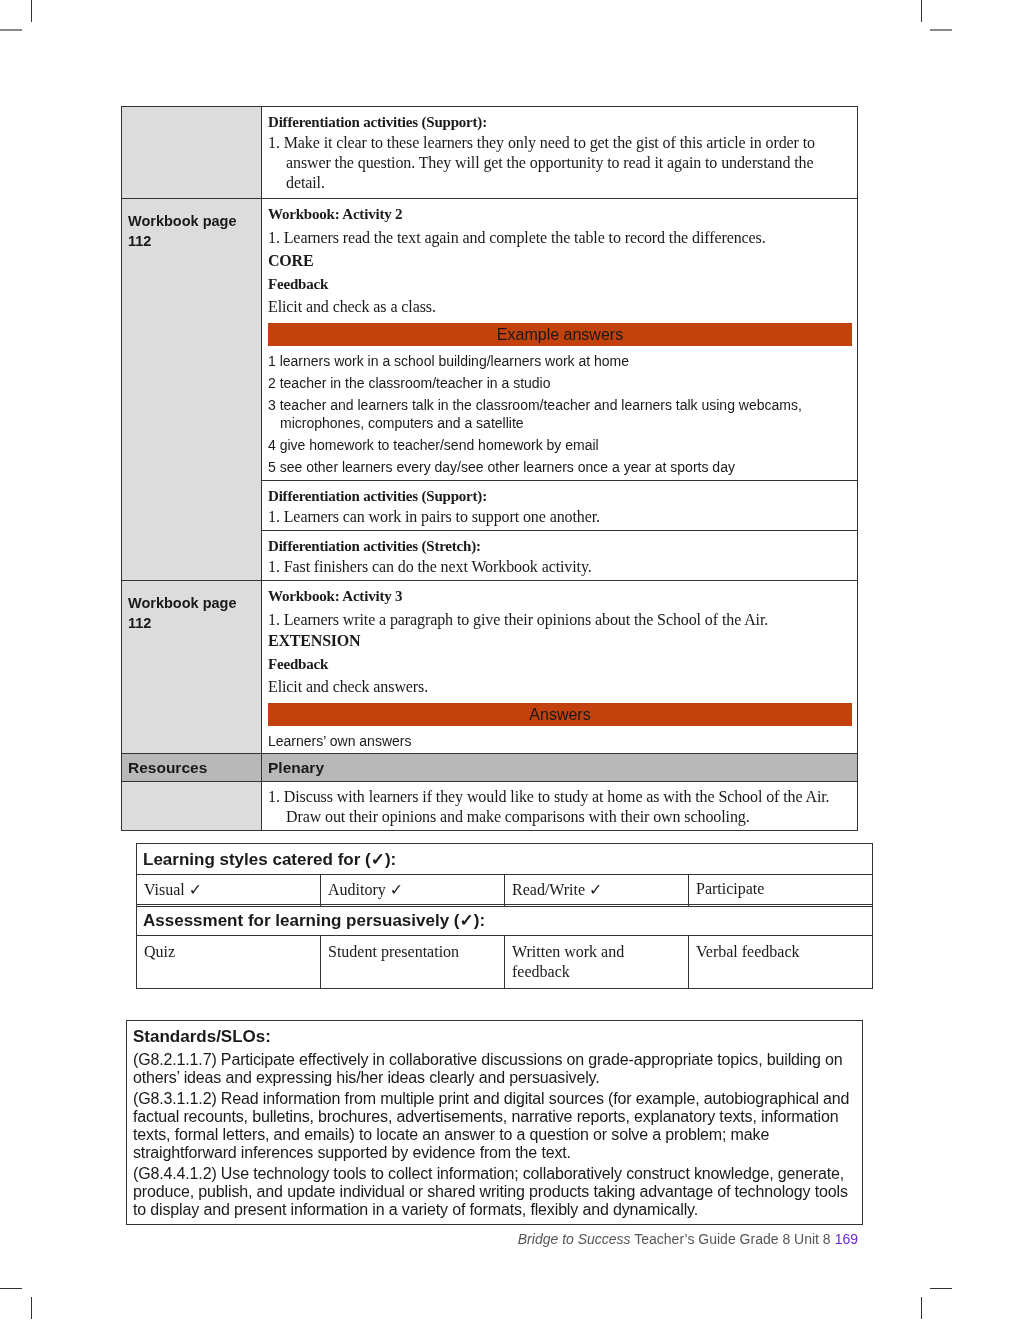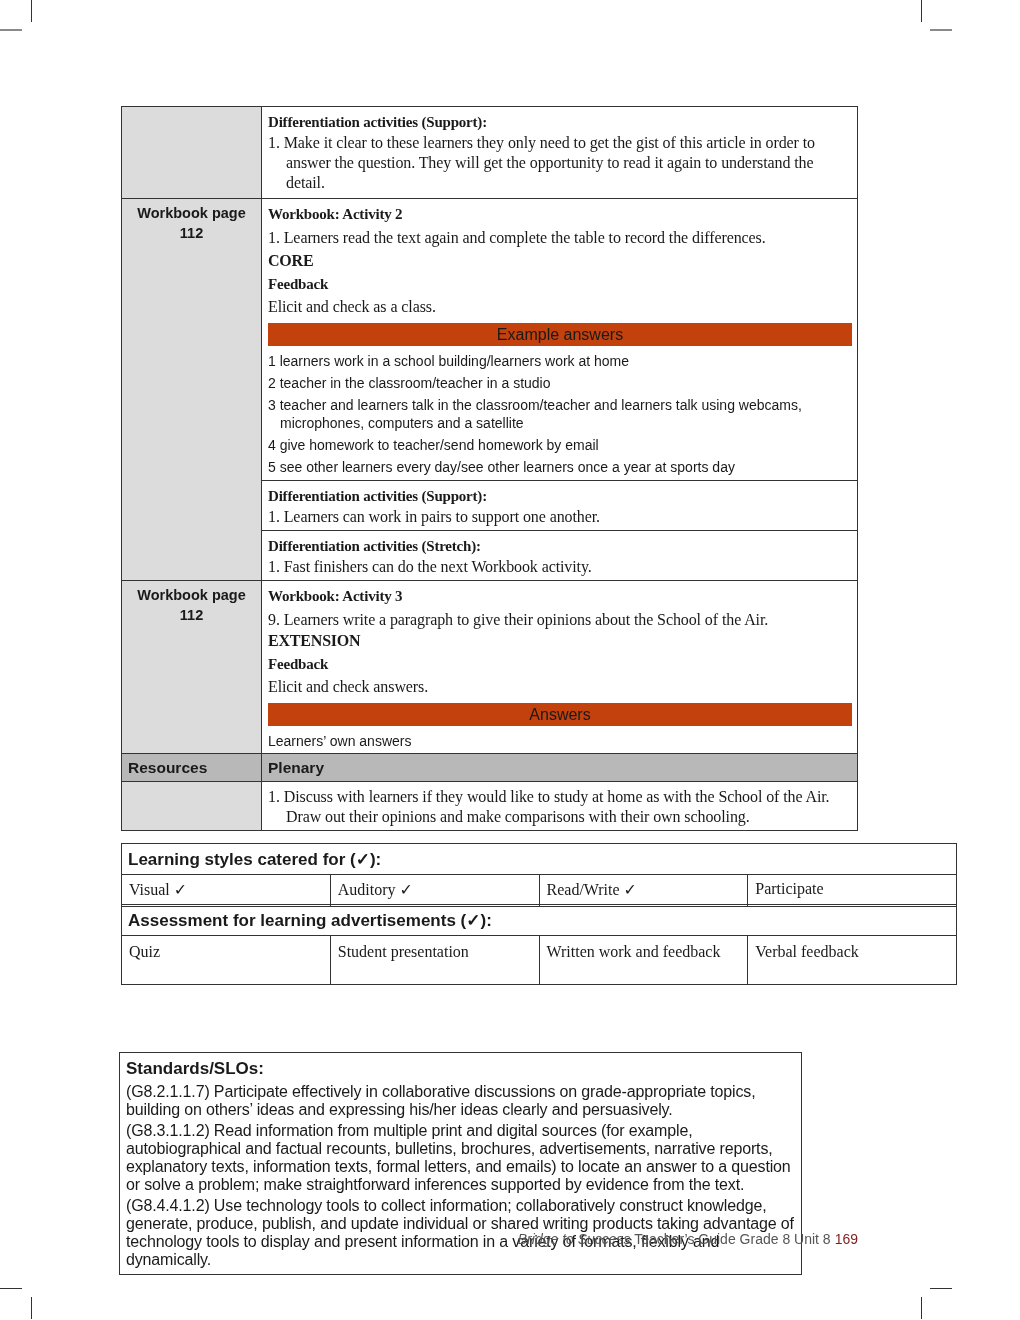--- a/index.html
+++ b/index.html
@@ -9,44 +9,44 @@
   .crop { position: absolute; background: #333; }
   .crop.v { width: 1px; height: 22px; }
   .crop.h { height: 2px; width: 22px; background: #8a8a8a; }
   .crop.hd { height: 1px; width: 22px; background: #333; }
 
   table.main {
     position: absolute; left: 121px; top: 106px; width: 737px;
     border-collapse: collapse; table-layout: fixed;
   }
   table.main td { border: 1.5px solid #333; vertical-align: top; }
-  td.side { width: 140px; background: #dcdcdc; padding: 4px 6px; font-family: "Liberation Sans", sans-serif; font-weight: bold; font-size: 14.5px; line-height: 20px; text-align: center; }
+  td.side { width: 140px; background: #dcdcdc; padding: 12px 6px; font-family: "Liberation Sans", sans-serif; font-weight: bold; font-size: 14.5px; line-height: 20px; }
   td.content { padding: 4px 6px 3px 6px; }
 
   .h-bold { font-family: "Liberation Serif", serif; font-weight: bold; font-size: 15px; line-height: 22px; letter-spacing: -0.2px; }
   .p-serif { font-family: "Liberation Serif", serif; font-size: 16px; line-height: 20px; letter-spacing: -0.1px; }
   .p-serif.li { padding-left: 18px; text-indent: -18px; }
   .bar { background: #c2410c; margin: 3px -1px 6px 0; padding: 0 8px; font-family: "Liberation Sans", sans-serif; font-size: 16px; line-height: 23px; text-align: center; }
   .ans { font-family: "Liberation Sans", sans-serif; font-size: 14px; line-height: 18px; margin-bottom: 4px; }
   .ans.wrap { padding-left: 12px; text-indent: -12px; }
 
   tr.plenary-head td { background: #b8b8b8; font-family: "Liberation Sans", sans-serif; font-weight: bold; font-size: 15.5px; line-height: 22px; padding: 3px 10px 2px 6px; }
 
-  table.styles, table.assess { position: absolute; left: 121px; width: 836px; border-collapse: collapse; table-layout: fixed; padding-left: 16px; }
+  table.styles, table.assess { position: absolute; left: 136px; width: 737px; border-collapse: collapse; table-layout: fixed; padding-left: 16px; }
   table.styles td, table.assess td { border: 1.5px solid #333; vertical-align: top; }
   .section-title { font-family: "Liberation Sans", sans-serif; font-weight: bold; font-size: 17px; line-height: 22px; padding: 5px 6px 3px 6px; }
   .cell { font-family: "Liberation Serif", serif; font-size: 16px; line-height: 20px; padding: 6px 7px; }
 
-  .standards { position: absolute; left: 119px; top: 1020px; width: 683px; border: 1.5px solid #333; padding: 5px 6px 5px 6px; margin-top: 32px; }
+  .standards { position: absolute; left: 126px; top: 1020px; width: 737px; border: 1.5px solid #333; padding: 5px 6px 5px 6px; }
   .standards .title { font-family: "Liberation Sans", sans-serif; font-weight: bold; font-size: 17px; line-height: 22px; margin-bottom: 3px; }
   .standards .slo { font-family: "Liberation Sans", sans-serif; font-size: 16px; line-height: 18px; letter-spacing: -0.15px; margin-bottom: 3px; }
 
   .footer { position: absolute; right: 162px; top: 1231px; font-family: "Liberation Sans", sans-serif; font-size: 14px; color: #555; }
   .footer .book { font-style: italic; }
-  .footer .pg { color: #7f1d1d; margin-left: 4px; }
+  .footer .pg { color: #6d28d9; margin-left: 4px; }
 </style>
 </head>
 <body>
 
 <div class="crop v" style="left:31px; top:0;"></div>
 <div class="crop h" style="left:0; top:29px;"></div>
 <div class="crop v" style="left:921px; top:0;"></div>
 <div class="crop h" style="left:930px; top:29px;"></div>
 <div class="crop hd" style="left:0; top:1288px;"></div>
 <div class="crop v" style="left:31px; top:1297px;"></div>
@@ -94,21 +94,21 @@
     <td class="content">
       <div class="h-bold">Differentiation activities (Stretch):</div>
       <div class="p-serif">1. Fast finishers can do the next Workbook activity.</div>
     </td>
   </tr>
 
   <tr>
     <td class="side">Workbook page 112</td>
     <td class="content">
       <div class="h-bold">Workbook: Activity 3</div>
-      <div class="p-serif li" style="margin-top:3px;">9. Learners write a paragraph to give their opinions about the School of the Air.</div>
+      <div class="p-serif li" style="margin-top:3px;">1. Learners write a paragraph to give their opinions about the School of the Air.</div>
       <div class="h-bold" style="font-size:16px; margin-top:0px;">EXTENSION</div>
       <div class="h-bold" style="margin-top:1px;">Feedback</div>
       <div class="p-serif" style="margin-top:2px;">Elicit and check answers.</div>
       <div class="bar" style="margin-top:6px;">Answers</div>
       <div class="ans" style="margin-bottom:0;">Learners’ own answers</div>
     </td>
   </tr>
 
   <tr class="plenary-head">
     <td>Resources</td>
@@ -133,21 +133,21 @@
     <td class="cell" style="width:184px; padding-top:5px;">Auditory ✓</td>
     <td class="cell" style="width:184px; padding-top:5px;">Read/Write ✓</td>
     <td class="cell" style="padding-top:4px;">Participate</td>
   </tr>
 </tbody>
   </table>
 
 <table class="assess" style="top:904px;">
   <tbody>
       <tr>
-        <td colspan="4" class="section-title">Assessment for learning advertisements (✓):</td>
+        <td colspan="4" class="section-title">Assessment for learning persuasively (✓):</td>
       </tr>
   <tr style="height:49px;">
     <td class="cell">Quiz</td>
     <td class="cell">Student presentation</td>
     <td class="cell">Written work and feedback</td>
     <td class="cell">Verbal feedback</td>
   </tr>
 </tbody>
   </table>
 

